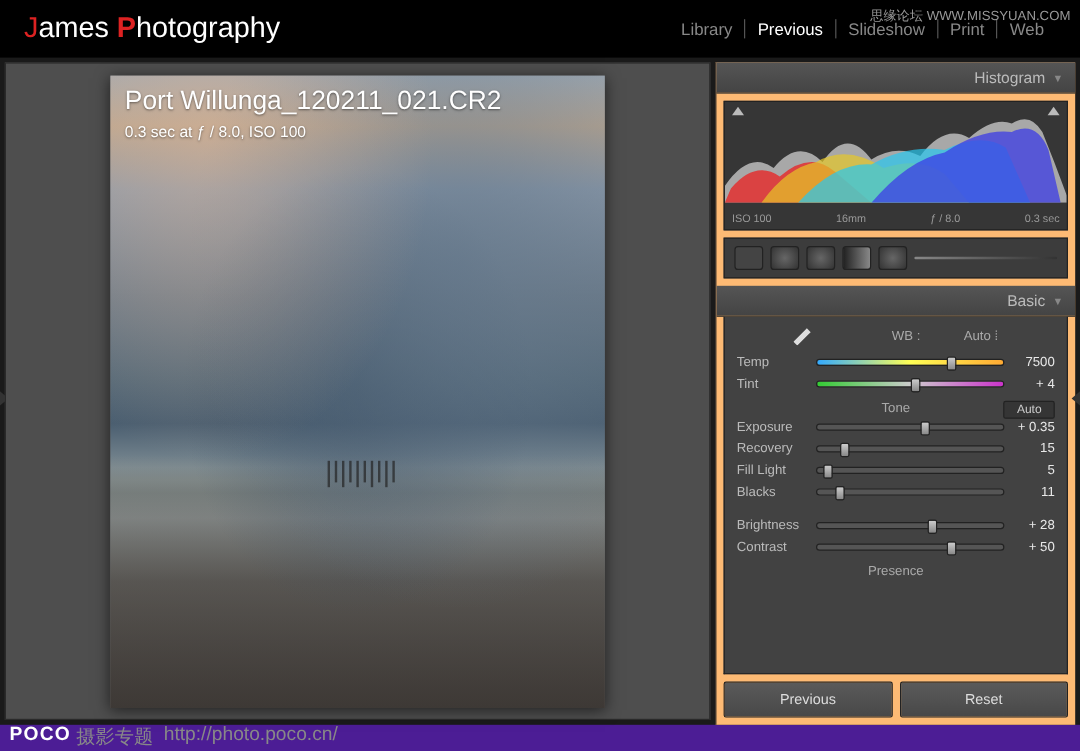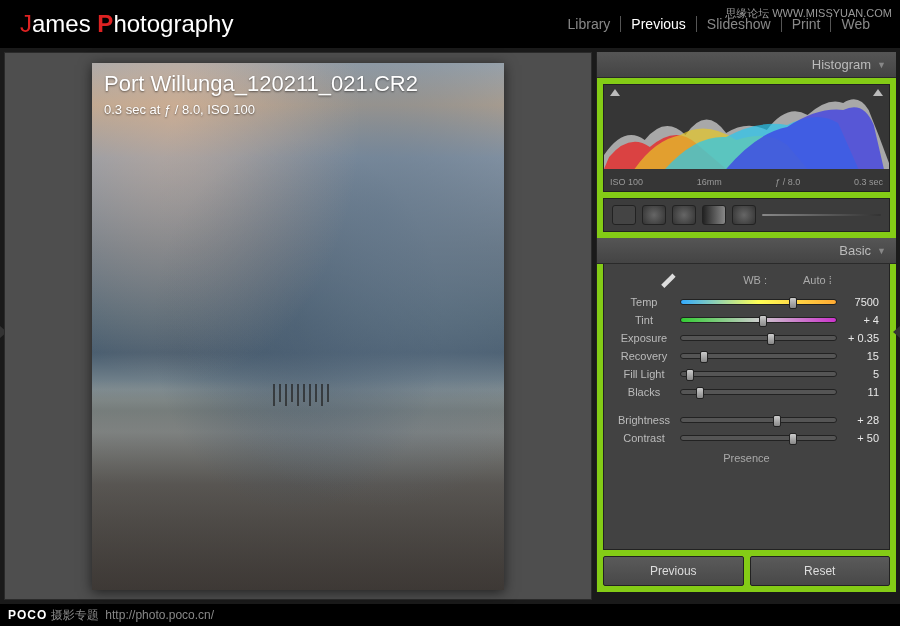--- a/index.html
+++ b/index.html
@@ -16,55 +16,55 @@
 .main{display:flex;height:556px;position:relative}
 .canvas{flex:1;background:#4e4e4e;display:flex;align-items:center;justify-content:center;position:relative;border:1px solid #2a2a2a;margin:4px}
 .photo{width:412px;height:527px;position:relative;box-shadow:0 2px 12px rgba(0,0,0,.6);background:linear-gradient(to bottom,#9fa8b0 0%,#b8a590 8%,#8a98a8 18%,#6b7a88 35%,#556978 48%,#4a5e70 55%,#7b8a92 62%,#6e7a7e 66%,#8a9296 70%,#6a6a68 80%,#585450 100%)}
 .photo::before{content:"";position:absolute;inset:0;background:radial-gradient(ellipse at 20% 10%,rgba(220,180,150,.5),transparent 40%),radial-gradient(ellipse at 70% 30%,rgba(100,120,140,.7),transparent 55%),radial-gradient(ellipse at 50% 50%,rgba(60,80,100,.6),transparent 50%),linear-gradient(to bottom,transparent 60%,rgba(140,140,130,.4) 64%,rgba(70,65,60,.5) 80%,rgba(50,45,42,.7) 100%)}
 .photo .meta{position:absolute;top:8px;left:12px;color:#fff;text-shadow:0 1px 2px rgba(0,0,0,.5);font-family:"Myriad Pro",Arial,sans-serif}
 .photo .fname{font-size:22px;font-weight:300;margin-bottom:4px}
 .photo .exif{font-size:13px;line-height:1.35}
 .pylons{position:absolute;left:44%;top:61%;display:flex;gap:4px}
 .pylons i{width:2px;height:22px;background:rgba(35,35,35,.7);display:block}
 .pylons i:nth-child(2n){height:18px}
-.right{width:300px;background:#84cc16;display:flex;flex-direction:column;border-left:1px solid #222;margin:4px 4px 12px 0}
+.right{width:300px;background:#fdba74;display:flex;flex-direction:column;border-left:1px solid #222;margin:4px 4px 0 0}
 .panel-head{background:linear-gradient(#555,#444);color:#bbb;padding:5px 10px;display:flex;justify-content:flex-end;align-items:center;gap:6px;font-size:13px;border-bottom:1px solid #2a2a2a}
 .panel-head .tri{font-size:9px;color:#888}
 .histogram{height:108px;background:#363636;margin:6px;border:1px solid #222;position:relative;overflow:hidden}
 .histogram svg{width:100%;height:84px;display:block}
 .histo-labels{display:flex;justify-content:space-between;padding:2px 6px;font-size:9px;color:#999;position:absolute;bottom:2px;left:0;right:0}
 .clip{position:absolute;top:4px;width:0;height:0;border-left:5px solid transparent;border-right:5px solid transparent;border-bottom:7px solid #bbb}
 .clip.l{left:6px}.clip.r{right:6px}
 .toolstrip{display:flex;align-items:center;gap:6px;padding:6px 8px;background:#3c3c3c;margin:0 6px 6px;border:1px solid #222}
 .tbtn{width:24px;height:20px;background:radial-gradient(circle,#666,#333);border:1px solid #222;border-radius:3px}
 .tbtn.crop{background:#444}
 .tbtn.grad{background:linear-gradient(to right,#222,#888)}
 .brush-line{flex:1;height:2px;background:linear-gradient(to right,#888,#333);border-radius:1px}
 .basic{flex:1;overflow:hidden;display:flex;flex-direction:column}
 .basic-body{padding:8px 10px;background:#424242;margin:0 6px;border:1px solid #222;border-top:none;flex:1;overflow-y:auto}
 .row{display:flex;align-items:center;gap:6px;margin-bottom:6px;font-size:11px}
-.row .lbl{width:60px;text-align:center;color:#bbb}
+.row .lbl{width:60px;text-align:left;color:#bbb}
 .row .val{width:36px;text-align:right;color:#e8e8e8}
 .treatment{display:flex;justify-content:space-between;padding:4px 0 8px;border-bottom:1px solid #333;margin-bottom:10px;font-size:11px;color:#aaa}
 .treatment .opts{display:flex;gap:4px}
 .treatment .opts span{padding:2px 6px}
 .treatment .opts span.sel{color:#fff}
 .subhead{text-align:center;color:#aaa;font-size:11px;margin:8px 0 4px;position:relative}
 .subhead .auto{position:absolute;right:0;top:0;background:#353535;border:1px solid #222;padding:1px 10px;border-radius:2px;font-size:10px;color:#ccc}
 .wb-row{display:flex;justify-content:center;align-items:center;gap:36px;margin-bottom:8px;font-size:11px;color:#aaa}
 .dropper{width:16px;height:16px;background:#ddd;clip-path:polygon(20% 100%,0 80%,60% 20%,70% 10%,90% 30%,80% 40%);margin-right:30px}
 .slider{flex:1;height:6px;border-radius:3px;position:relative;border:1px solid #222}
 .slider.temp{background:linear-gradient(to right,#3af,#ff5,#fa3)}
 .slider.tint{background:linear-gradient(to right,#3c3,#ccc,#c3c)}
 .slider.gray{background:#555}
 .thumb{position:absolute;top:-3px;width:8px;height:12px;background:linear-gradient(#ccc,#888);border:1px solid #222;border-radius:2px;transform:translateX(-50%)}
 .sep{height:10px}
 .btnrow{display:flex;gap:6px;padding:6px;margin-top:auto}
 .bigbtn{flex:1;background:linear-gradient(#5a5a5a,#484848);border:1px solid #222;padding:7px;text-align:center;font-size:12px;color:#ddd;border-radius:2px}
-.footer{height:22px;background:#000000;display:flex;align-items:center;padding:0 8px;color:#888;font-size:12px}
+.footer{height:22px;background:#4c1d95;display:flex;padding:0 8px;color:#888;font-size:16px}
 .footer .poco{color:#fff;font-weight:bold;letter-spacing:1px}
 .edge-tri{position:absolute;width:0;height:0;border-top:6px solid transparent;border-bottom:6px solid transparent}
 .edge-tri.el{left:0;top:50%;border-left:7px solid #333}
 .edge-tri.er{right:0;top:50%;border-right:7px solid #333}
 </style>
 </head>
 <body>
 
 <div class="watermark-top">思缘论坛 WWW.MISSYUAN.COM</div>
 
@@ -159,20 +159,24 @@
           <span class="val">7500</span>
         </div>
         <div class="row">
           <span class="lbl">Tint</span>
           <div class="slider tint">
               <div class="thumb" style="left:53%"></div>
             </div>
           <span class="val">+ 4</span>
         </div>
 
+        <div class="subhead">
+          <span>Tone</span>
+          <span class="auto">Auto</span>
+        </div>
 
         <div class="row">
           <span class="lbl">Exposure</span>
           <div class="slider gray">
               <div class="thumb" style="left:58%"></div>
             </div>
           <span class="val">+ 0.35</span>
         </div>
         <div class="row">
           <span class="lbl">Recovery</span>

